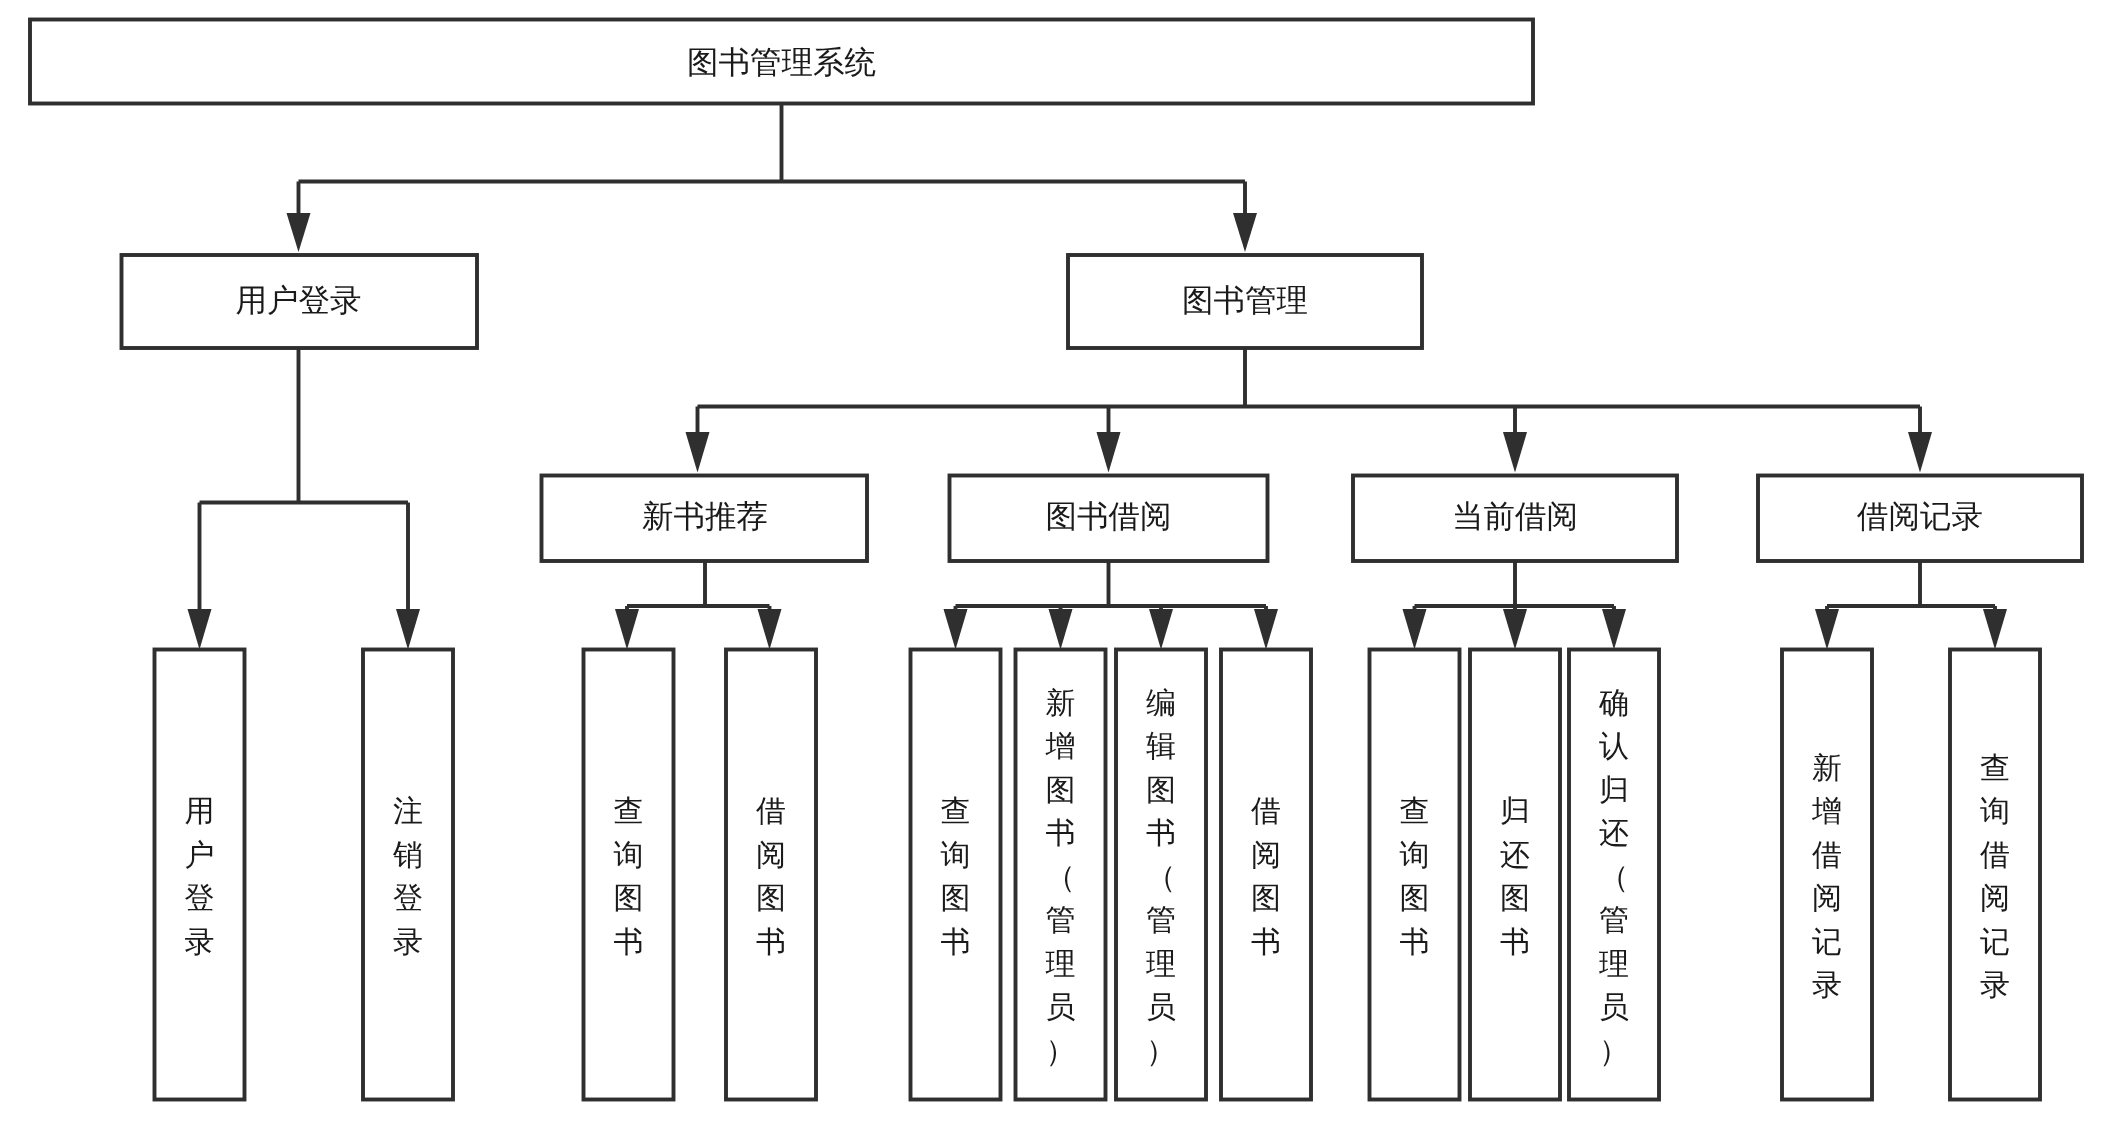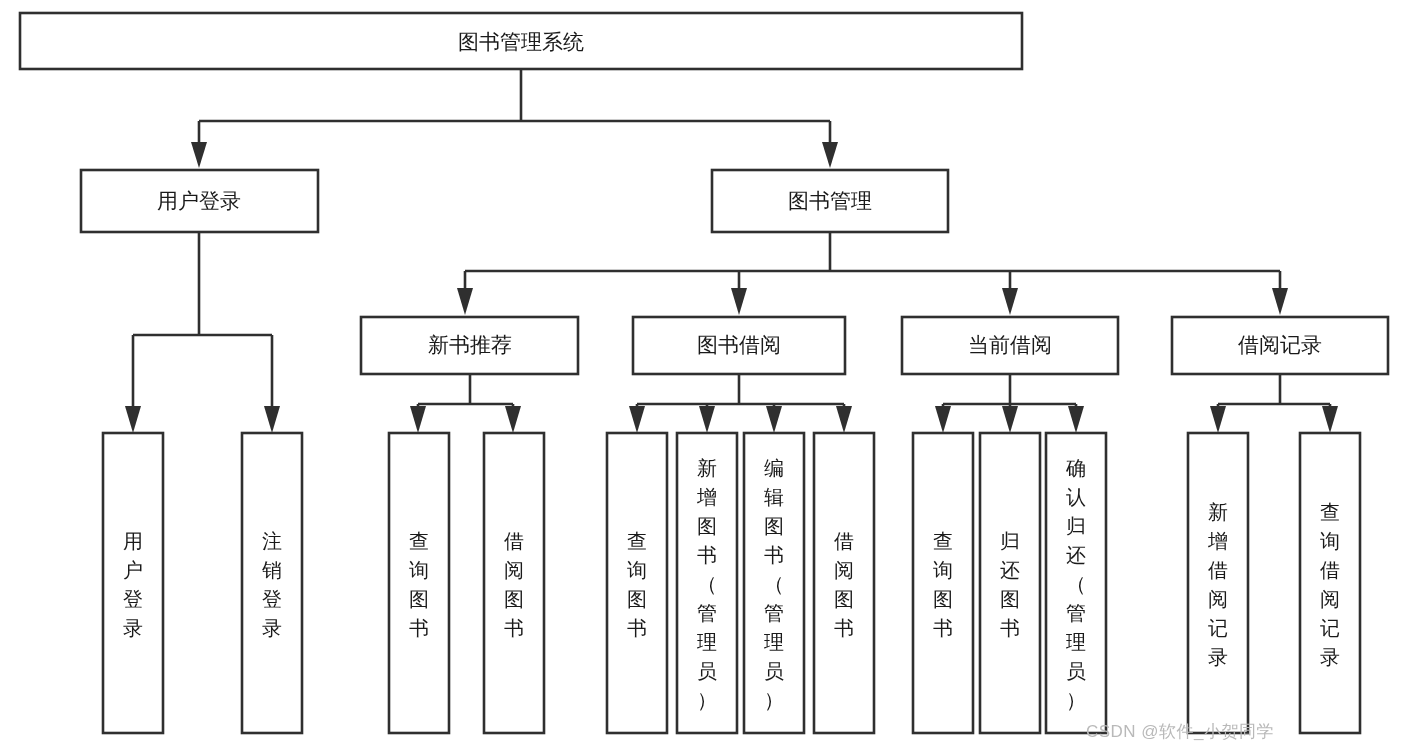--- a/index.html
+++ b/index.html
@@ -249,15 +249,14 @@
       <text class="node-label-vertical vtext" x="1218" y="0"><tspan x="1218" y="518.6">新</tspan><tspan x="1218" y="547.6">增</tspan><tspan x="1218" y="576.6">借</tspan><tspan x="1218" y="605.6">阅</tspan><tspan x="1218" y="634.6">记</tspan><tspan x="1218" y="663.6">录</tspan></text>
     </g>
 
     <g>
       <rect class="node-box" x="1300" y="433" width="60" height="300"></rect>
       <text class="node-label-vertical vtext" x="1330" y="0"><tspan x="1330" y="518.6">查</tspan><tspan x="1330" y="547.6">询</tspan><tspan x="1330" y="576.6">借</tspan><tspan x="1330" y="605.6">阅</tspan><tspan x="1330" y="634.6">记</tspan><tspan x="1330" y="663.6">录</tspan></text>
     </g>
 
   </svg>
 
-  <div class="watermark">CSDN @软件_小贺同学</div>
 
 </div>
 
 </body></html>

